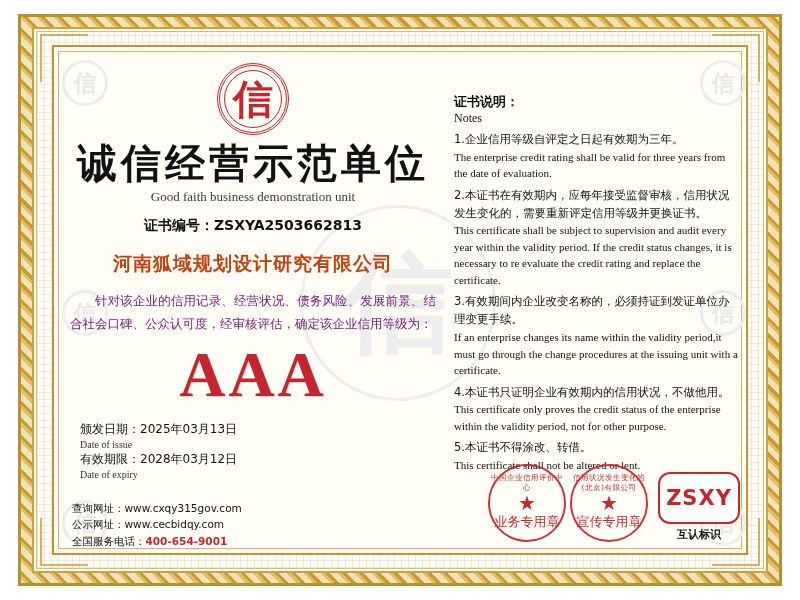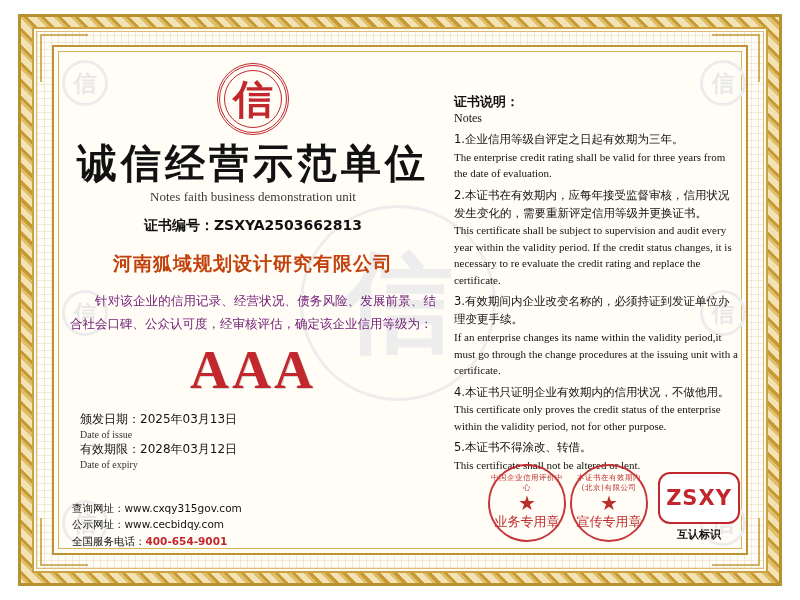--- a/index.html
+++ b/index.html
@@ -179,21 +179,21 @@
     line-height: 1.85;
     color: #701a75;
     text-align: justify;
     font-family: Liberation Mono, monospace;
     padding: 0 4px;
   }
   .body-text .indent { text-indent: 2em; display: block; }
 
   .grade {
     text-align: center;
-    font-size: 54px;
+    font-size: 64px;
     color: #c1272d;
     font-weight: bold;
     letter-spacing: 3px;
     font-family: "Liberation Serif", serif;
     margin-top: 6px;
     line-height: 1;
     text-shadow: 1px 1px 0 rgba(0,0,0,.15);
   }
 
   .dates {
@@ -365,21 +365,21 @@
   <div class="wm wm-ring wm-s" style="left:62px;top:500px;">信</div>
   <div class="wm wm-ring wm-s" style="left:700px;top:500px;">信</div>
 
   <div class="content">
 
     <div class="left-col">
 
       <div class="emblem">信</div>
 
       <div class="main-title">诚信经营示范单位</div>
-      <div class="sub-title">Notes faith business demonstration unit</div>
+      <div class="sub-title">Good faith business demonstration unit</div>
 
       <div class="cert-no">
         <span>证书编号：</span><span>ZSXYA2503662813</span>
       </div>
 
       <div class="company">河南狐域规划设计研究有限公司</div>
 
       <div class="body-text">
         <span class="indent">针对该企业的信用记录、经营状况、债务风险、发展前景、结合社会口碑、公众认可度，经审核评估，确定该企业信用等级为：</span>
       </div>
@@ -434,21 +434,21 @@
 
   </div>
 
   <div class="stamps">
     <div class="stamp">
       <div class="top-arc">中国企业信用评价中心</div>
       <div class="star">★</div>
       <div class="bottom-txt">业务专用章</div>
     </div>
     <div class="stamp square-ish">
-      <div class="top-arc">本证书在有效期内(北京)有限公司</div>
+      <div class="top-arc">信用状况发生变化的(北京)有限公司</div>
       <div class="star">★</div>
       <div class="bottom-txt">宣传专用章</div>
     </div>
     <div class="zsxy">
       <div class="zsxy-badge">ZSXY</div>
       <div class="zsxy-label">互认标识</div>
     </div>
   </div>
 
 </div>

